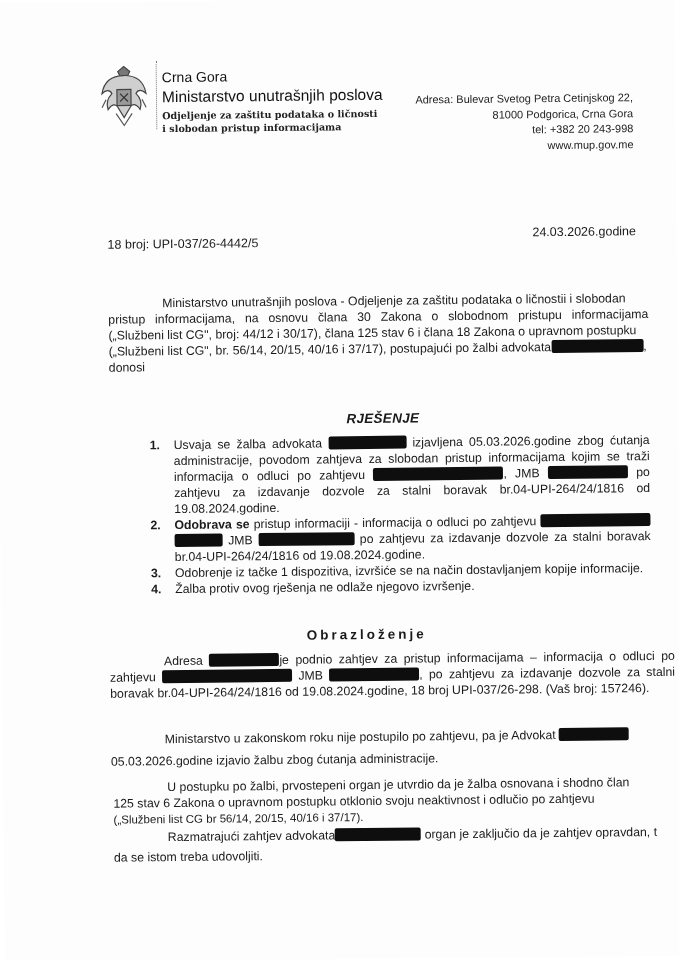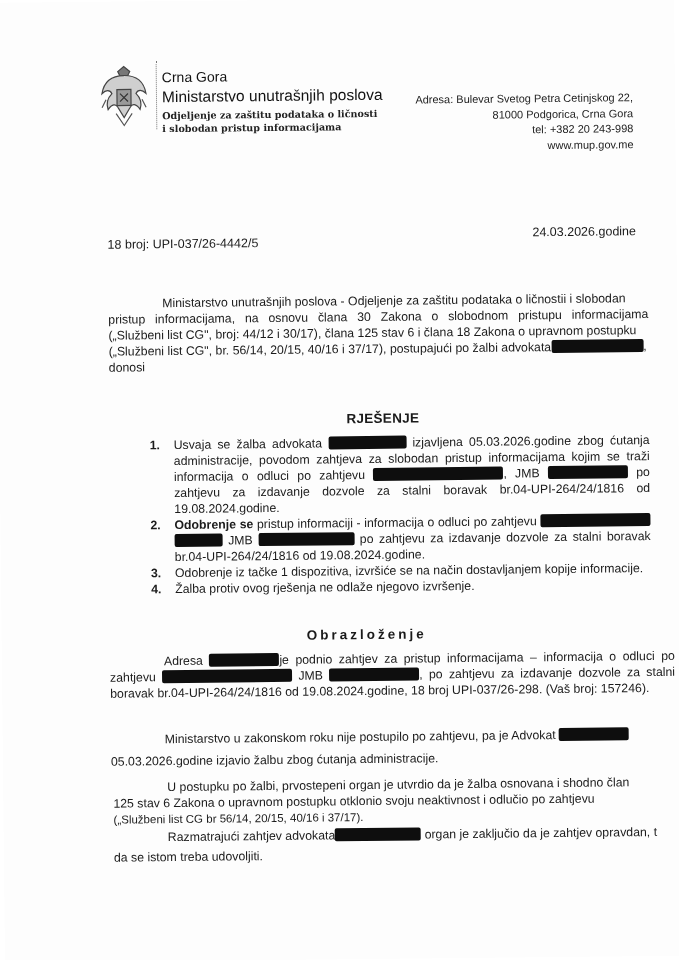--- a/index.html
+++ b/index.html
@@ -172,36 +172,36 @@
   <div class="text" style="left:110px; top:294px; width:540px;">
     <div class="para" style="padding-left:54px;">Ministarstvo unutrašnjih poslova - Odjeljenje za zaštitu podataka o ličnostii i slobodan</div>
     <div class="para" style="text-align-last:justify;">pristup informacijama, na osnovu člana 30 Zakona o slobodnom pristupu informacijama</div>
     <div>(„Službeni list CG", broj: 44/12 i 30/17), člana 125 stav 6 i člana 18 Zakona o upravnom postupku</div>
     <div>
       <span>(„Službeni list CG", br. 56/14, 20/15, 40/16 i 37/17), postupajući po žalbi advokata</span><span class="redact" style="width:92px;"></span><span>,</span>
     </div>
     <div>donosi</div>
   </div>
 
-  <div class="title" style="left:347px; top:412px;">RJEŠENJE</div>
+  <div class="title" style="left:347px; top:412px;font-style:italic;">RJEŠENJE</div>
 
   <div class="text" style="left:150px; top:436px; width:500px;">
     <ol class="dispositive">
       <li style="text-align:justify;">
         <span class="num">1.</span>
         <span>Usvaja se žalba advokata</span>
         <span class="redact" style="width:78px;"></span>
         <span>izjavljena 05.03.2026.godine zbog ćutanja administracije, povodom zahtjeva za slobodan pristup informacijama kojim se traži informacija o odluci po zahtjevu</span>
         <span class="redact" style="width:130px;"></span><span>, JMB</span>
         <span class="redact" style="width:80px;"></span>
         <span>po zahtjevu za izdavanje dozvole za stalni boravak br.04-UPI-264/24/1816 od 19.08.2024.godine.</span>
       </li>
       <li style="text-align:justify;">
         <span class="num">2.</span>
-        <b>Odobrenje se</b>
+        <b>Odobrava se</b>
         <span>pristup informaciji - informacija o odluci po zahtjevu</span>
         <span class="redact" style="width:110px;"></span>
         <span class="redact" style="width:48px;"></span>
         <span>JMB</span>
         <span class="redact" style="width:96px;"></span>
         <span>po zahtjevu za izdavanje dozvole za stalni boravak</span>
         <span>br.04-UPI-264/24/1816 od 19.08.2024.godine.</span>
       </li>
       <li>
         <span class="num">3.</span>

